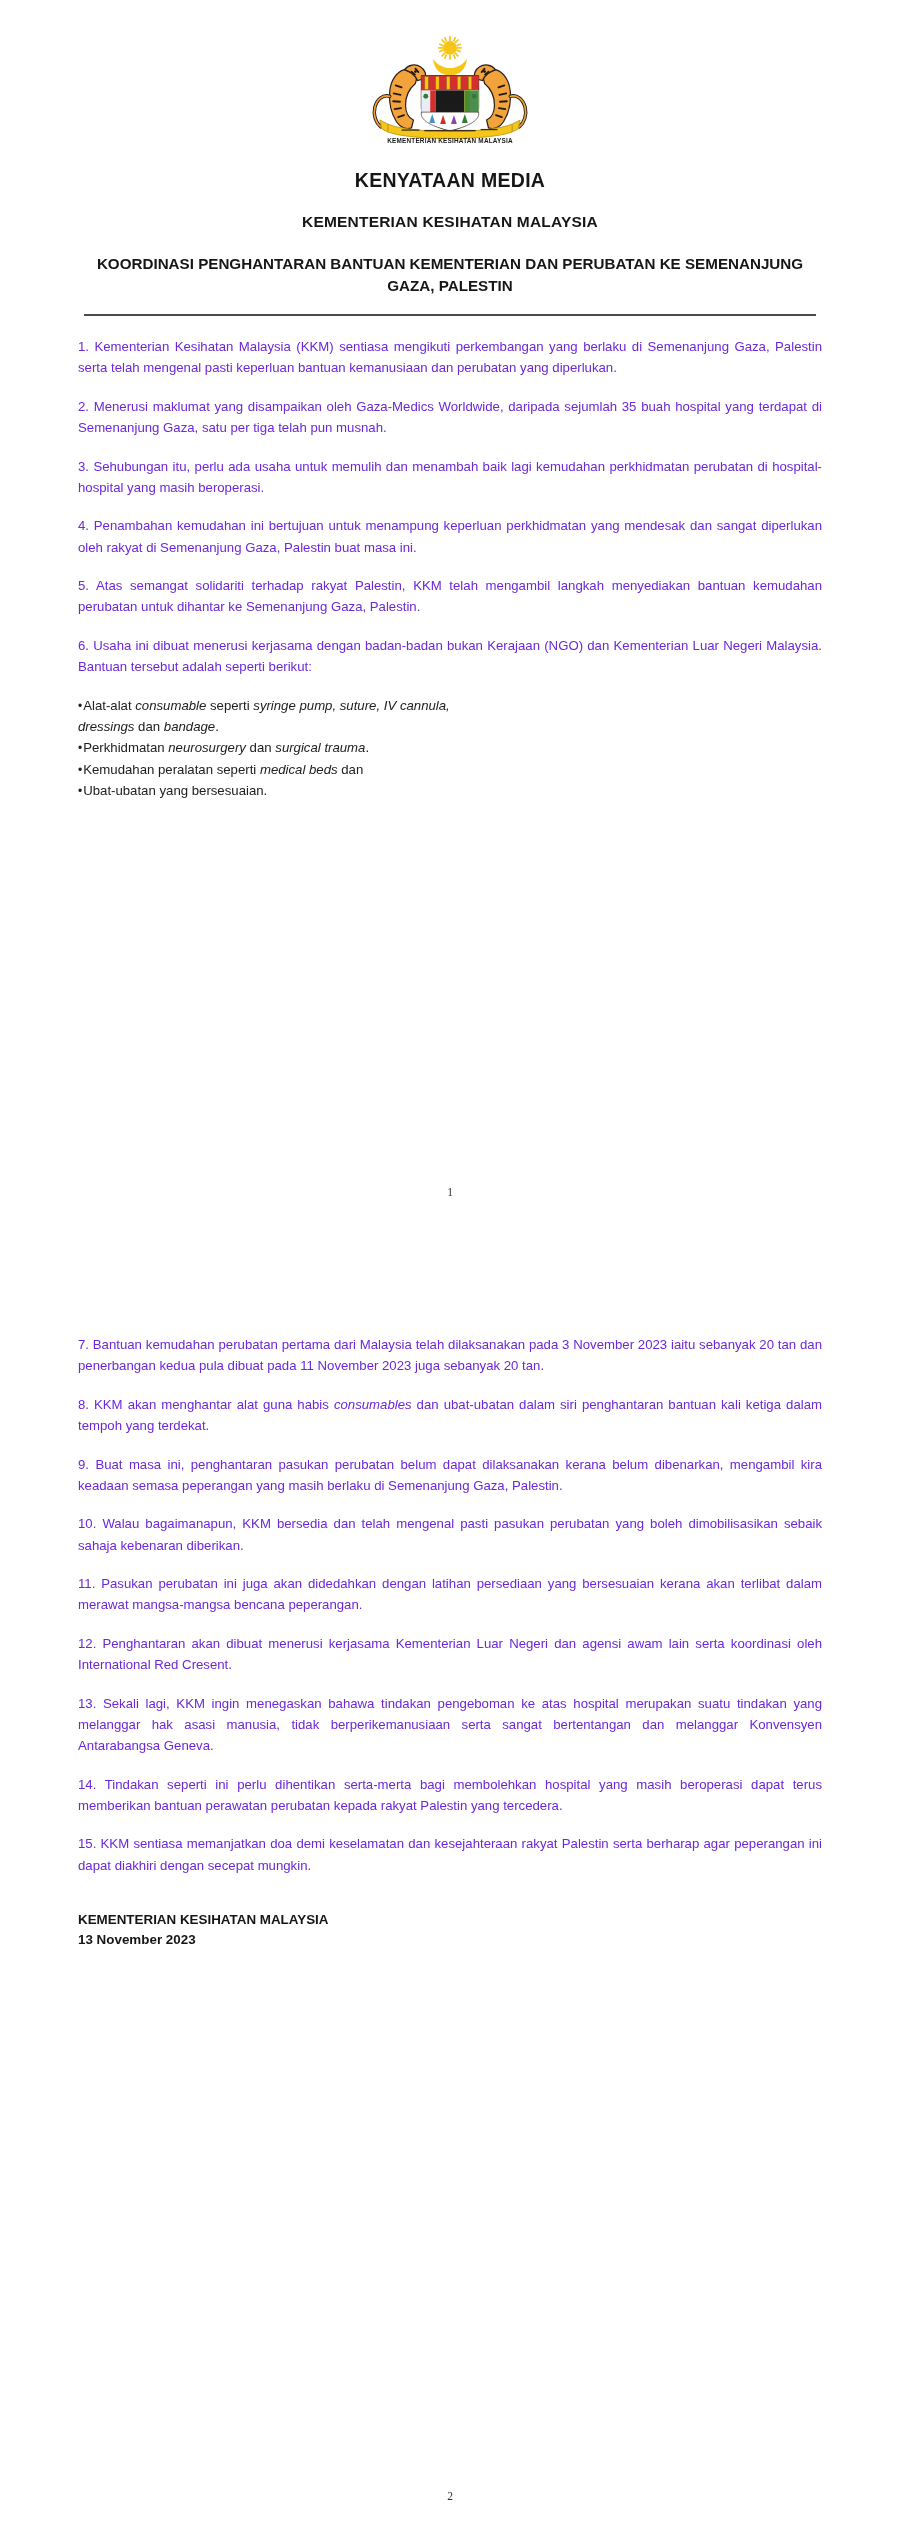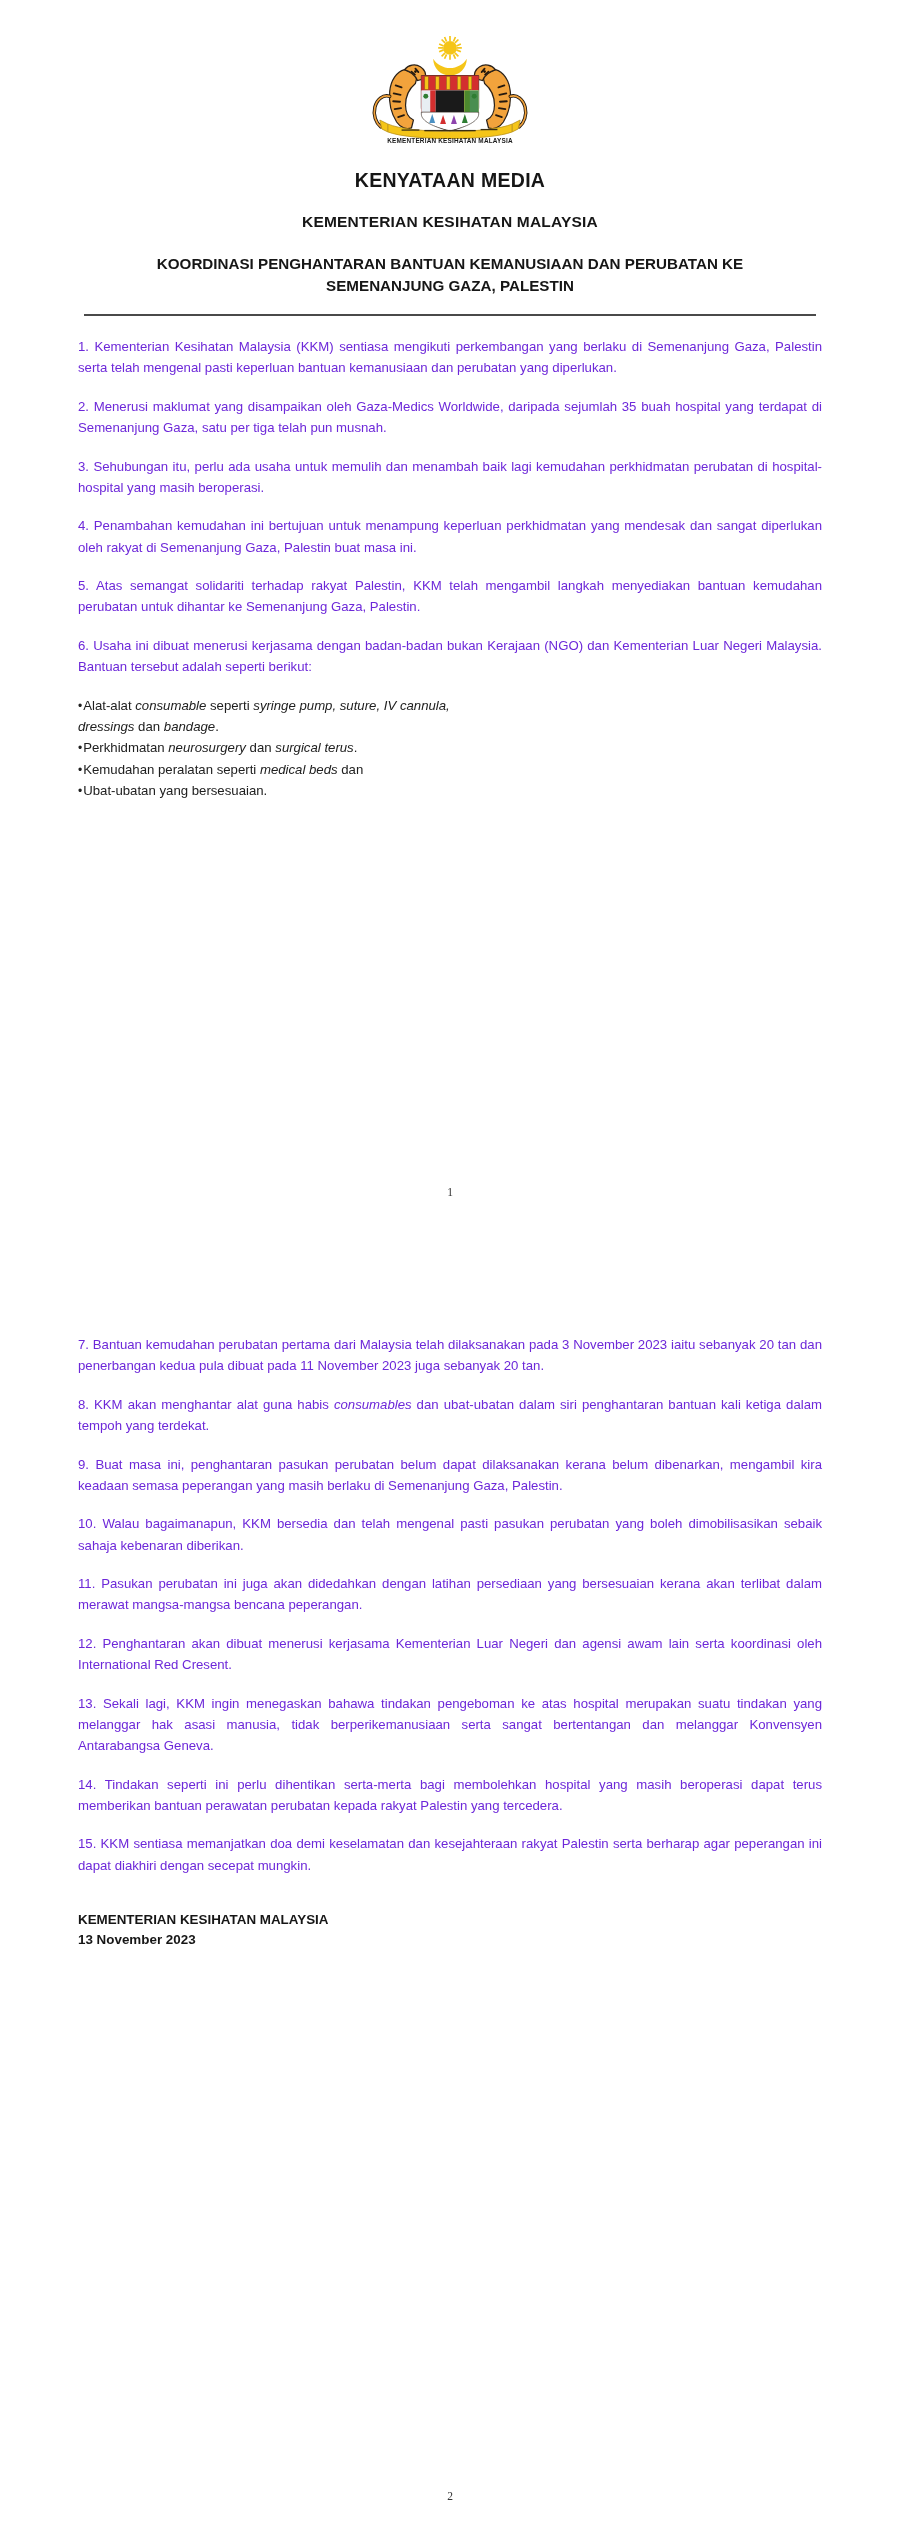--- a/index.html
+++ b/index.html
@@ -244,36 +244,36 @@
         </g>
       </svg>
     </div>
 
     <div class="crest-caption">KEMENTERIAN KESIHATAN MALAYSIA</div>
 
     <h1 class="title-main">KENYATAAN MEDIA</h1>
 
     <h2 class="title-sub">KEMENTERIAN KESIHATAN MALAYSIA</h2>
 
-    <h3 class="title-topic">KOORDINASI PENGHANTARAN BANTUAN KEMANUSIAAN DAN PERUBATAN KE SEMENANJUNG GAZA, PALESTIN</h3>
+    <h3 class="title-topic">KOORDINASI PENGHANTARAN BANTUAN KEMENTERIAN DAN PERUBATAN KE SEMENANJUNG GAZA, PALESTIN</h3>
 
     <hr class="rule">
 
     <div class="body-area">
       <p class="para">1. Kementerian Kesihatan Malaysia (KKM) sentiasa mengikuti perkembangan yang berlaku di Semenanjung Gaza, Palestin serta telah mengenal pasti keperluan bantuan kemanusiaan dan perubatan yang diperlukan.</p>
       <p class="para">2. Menerusi maklumat yang disampaikan oleh Gaza-Medics Worldwide, daripada sejumlah 35 buah hospital yang terdapat di Semenanjung Gaza, satu per tiga telah pun musnah.</p>
       <p class="para">3. Sehubungan itu, perlu ada usaha untuk memulih dan menambah baik lagi kemudahan perkhidmatan perubatan di hospital-hospital yang masih beroperasi.</p>
       <p class="para">4. Penambahan kemudahan ini bertujuan untuk menampung keperluan perkhidmatan yang mendesak dan sangat diperlukan oleh rakyat di Semenanjung Gaza, Palestin buat masa ini.</p>
       <p class="para">5. Atas semangat solidariti terhadap rakyat Palestin, KKM telah mengambil langkah menyediakan bantuan kemudahan perubatan untuk dihantar ke Semenanjung Gaza, Palestin.</p>
       <p class="para">6. Usaha ini dibuat menerusi kerjasama dengan badan-badan bukan Kerajaan (NGO) dan Kementerian Luar Negeri Malaysia. Bantuan tersebut adalah seperti berikut:</p>
 
       <ul class="bullets">
         <li><span>Alat-alat </span><em>consumable</em><span> seperti </span><em>syringe pump, suture, IV cannula,</em><span class="cont"><em>dressings</em><span> dan </span><em>bandage</em><span>.</span></span></li>
 
-        <li><span>Perkhidmatan </span><em>neurosurgery</em><span> dan </span><em>surgical terus</em><span>.</span></li>
+        <li><span>Perkhidmatan </span><em>neurosurgery</em><span> dan </span><em>surgical trauma</em><span>.</span></li>
 
         <li><span>Kemudahan peralatan seperti </span><em>medical beds</em><span> dan</span></li>
 
         <li><span>Ubat-ubatan yang bersesuaian.</span></li>
       </ul>
     </div>
 
     <div class="page-num page-num-1">1</div>
   </section>
 

